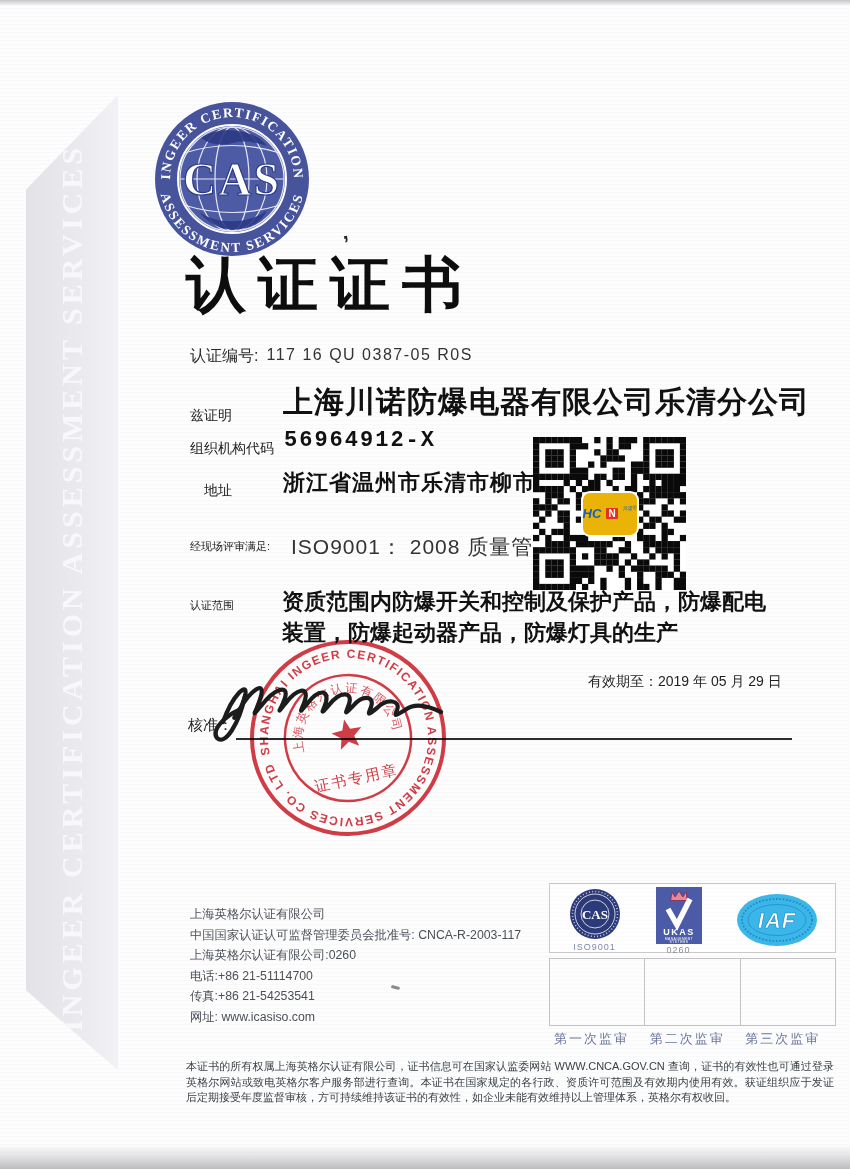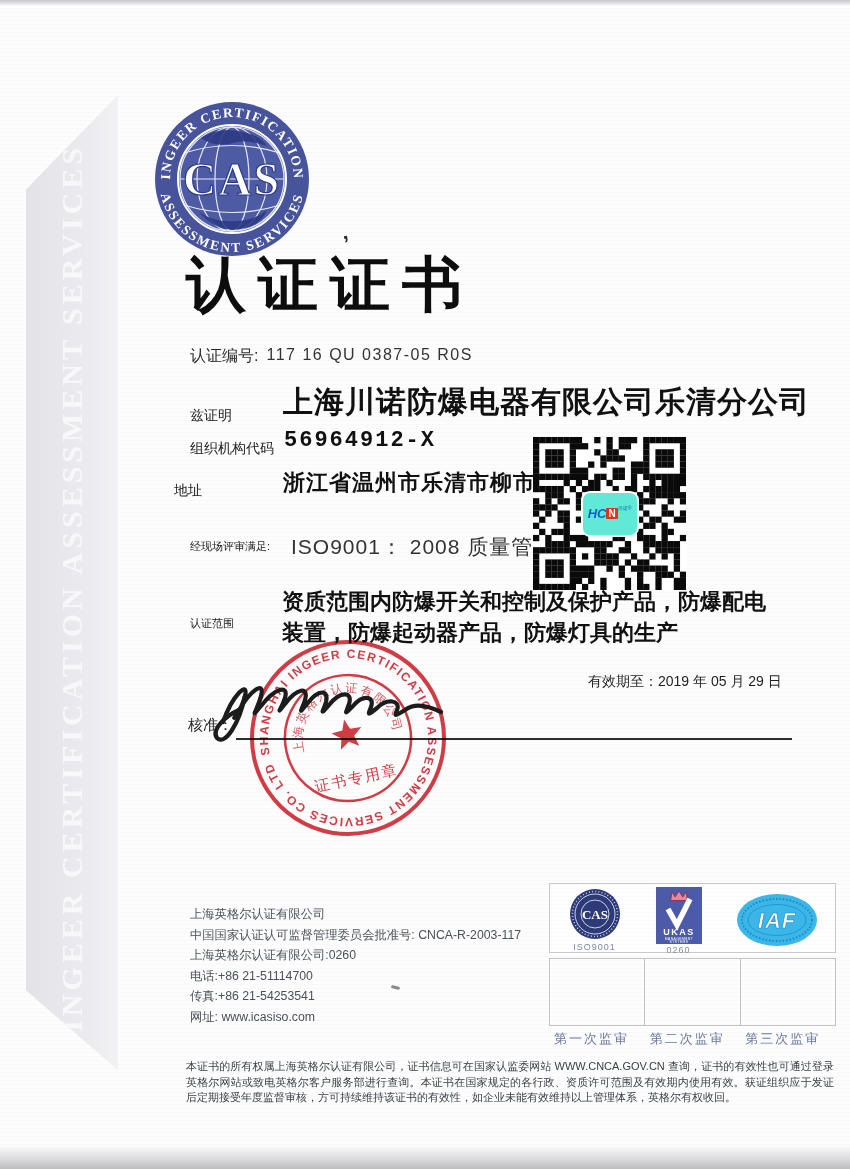--- a/index.html
+++ b/index.html
@@ -37,22 +37,22 @@
     font-size:22px;font-weight:700;letter-spacing:2px;color:#111;}
   .address{position:absolute;left:283px;top:468px;font-family:"Liberation Serif", serif;
     font-size:22px;font-weight:700;letter-spacing:1px;color:#111;white-space:nowrap;}
   .standard{position:absolute;left:291px;top:533px;font-size:21px;color:#333;letter-spacing:1px;white-space:nowrap;}
   .scope{position:absolute;left:282px;top:586px;font-family:"Liberation Serif", serif;
     font-size:22px;font-weight:700;color:#111;line-height:31px;white-space:nowrap;}
   
   .qr{position:absolute;left:533px;top:437px;width:153px;height:153px;background:#fff;z-index:5;}
   .qr svg{position:absolute;left:0;top:0;}
   .qr-logo{position:absolute;left:50%;top:50%;transform:translate(-50%,-50%);
-    width:54px;height:42px;background:#5eead4;border-radius:7px;box-shadow:0 0 0 2px #fff;
-    display:flex;align-items:center;justify-content:center;gap:0;z-index:6;}
+    width:54px;height:42px;background:#eab308;border-radius:7px;box-shadow:0 0 0 2px #fff;
+    display:flex;align-items:center;justify-content:space-between;gap:0;z-index:6;}
   .qr-logo .hc{color:#1660bd;font-weight:800;font-style:italic;font-size:13px;letter-spacing:0;}
   .qr-logo .nbox{background:#e03122;color:#fff;font-size:10px;font-weight:800;padding:0 2px;border-radius:1px;}
   .qr-logo .tiny{color:#1660bd;font-size:5px;align-self:flex-start;margin-top:12px;}
   
   .approve-lbl{position:absolute;left:188px;top:716px;font-size:15px;color:#222;z-index:1;}
   .approve-line{position:absolute;left:236px;top:738px;width:556px;height:1.5px;background:#2c2c2c;z-index:1;}
   .stamp{position:absolute;left:238px;top:636px;z-index:2;opacity:0.9;mix-blend-mode:multiply;}
   .signature{position:absolute;left:205px;top:650px;z-index:3;}
   .dates{position:absolute;left:588px;top:666px;font-size:14px;color:#1f1f1f;line-height:31px;z-index:1;}
   
@@ -113,27 +113,27 @@
     <span>认证编号:</span>
     <span class="val">117 16 QU 0387-05 R0S</span>
   </div>
 
   <div class="lbl" style="left:190px;top:407px;">兹证明</div>
   <div class="company">上海川诺防爆电器有限公司乐清分公司</div>
 
   <div class="lbl" style="left:190px;top:440px;">组织机构代码</div>
   <div class="orgcode">56964912-X</div>
 
-  <div class="lbl" style="left:174px;top:482px;">地址</div>
+  <div class="lbl" style="left:204px;top:482px;">地址</div>
   <div class="address">浙江省温州市乐清市柳市镇</div>
 
   <div class="lbl-sm" style="left:190px;top:539px;">经现场评审满足:</div>
   <div class="standard">ISO9001： 2008 质量管理</div>
 
-  <div class="lbl-sm" style="left:190px;top:616px;">认证范围</div>
+  <div class="lbl-sm" style="left:190px;top:598px;">认证范围</div>
   <div class="scope">
     <div>资质范围内防爆开关和控制及保护产品，防爆配电</div>
     <div>装置，防爆起动器产品，防爆灯具的生产</div>
   </div>
 
   <div class="qr">
       <svg width="153" height="153" viewBox="0 0 153 153">
         <rect x="0.00" y="0.00" width="6.27" height="6.27" fill="#0a0a0a"></rect>
         <rect x="6.12" y="0.00" width="6.27" height="6.27" fill="#0a0a0a"></rect>
         <rect x="12.24" y="0.00" width="6.27" height="6.27" fill="#0a0a0a"></rect>

